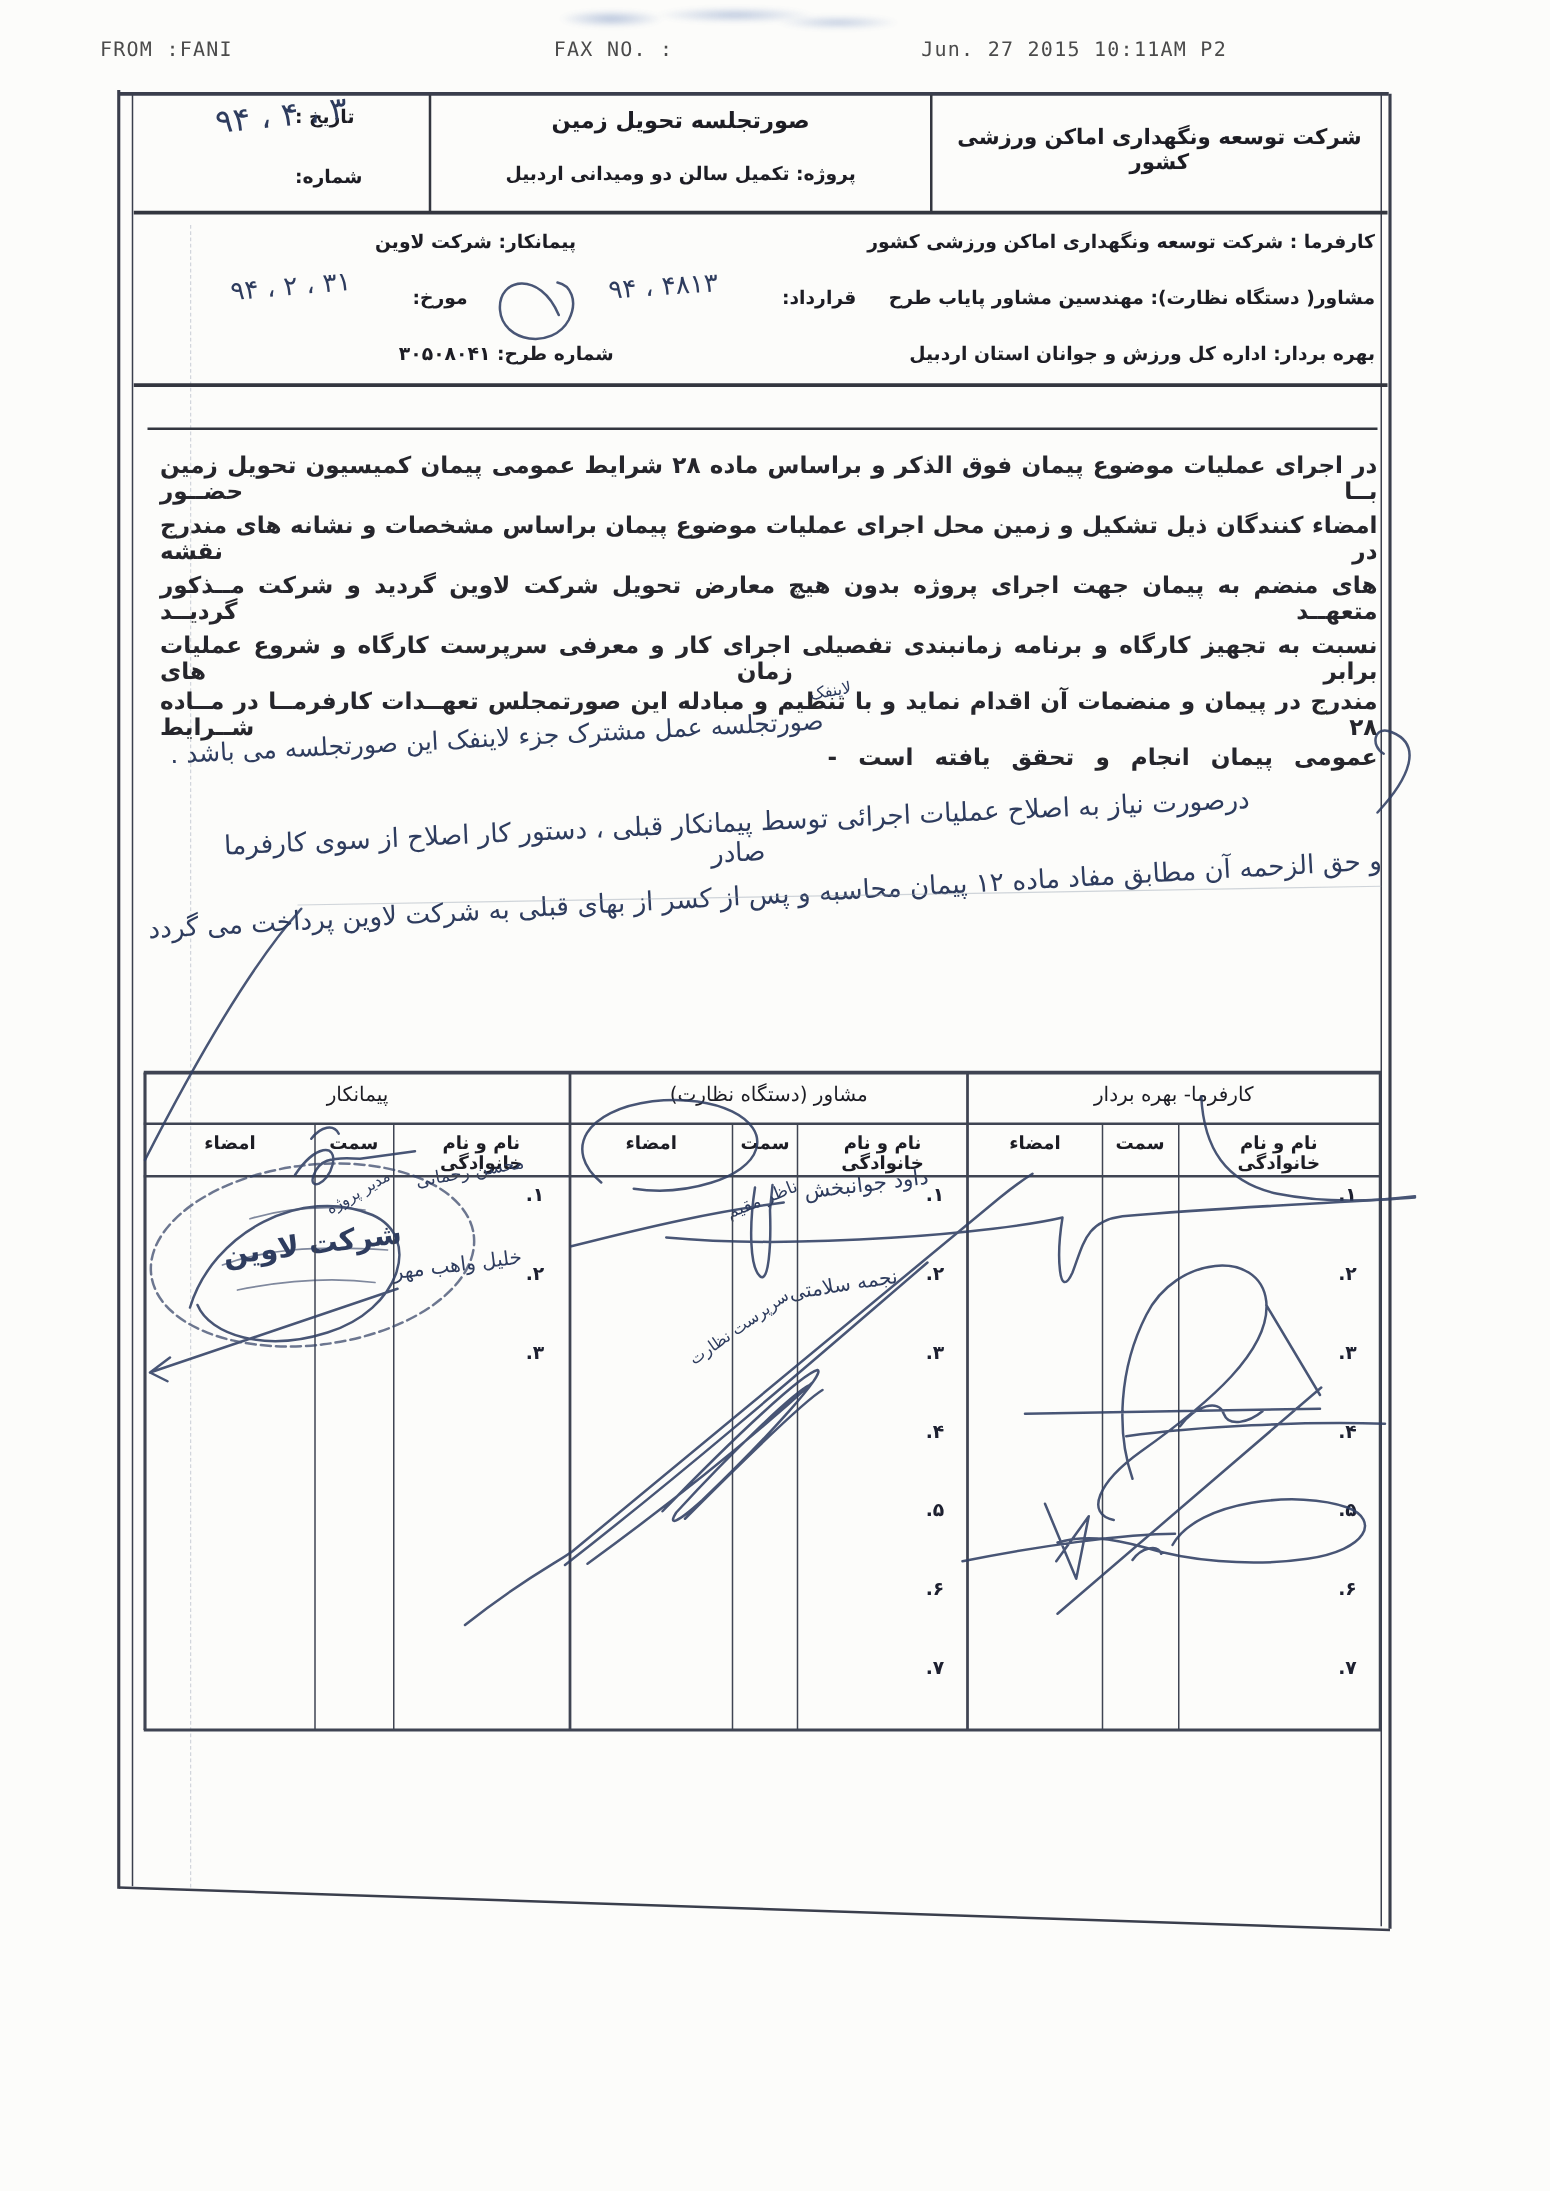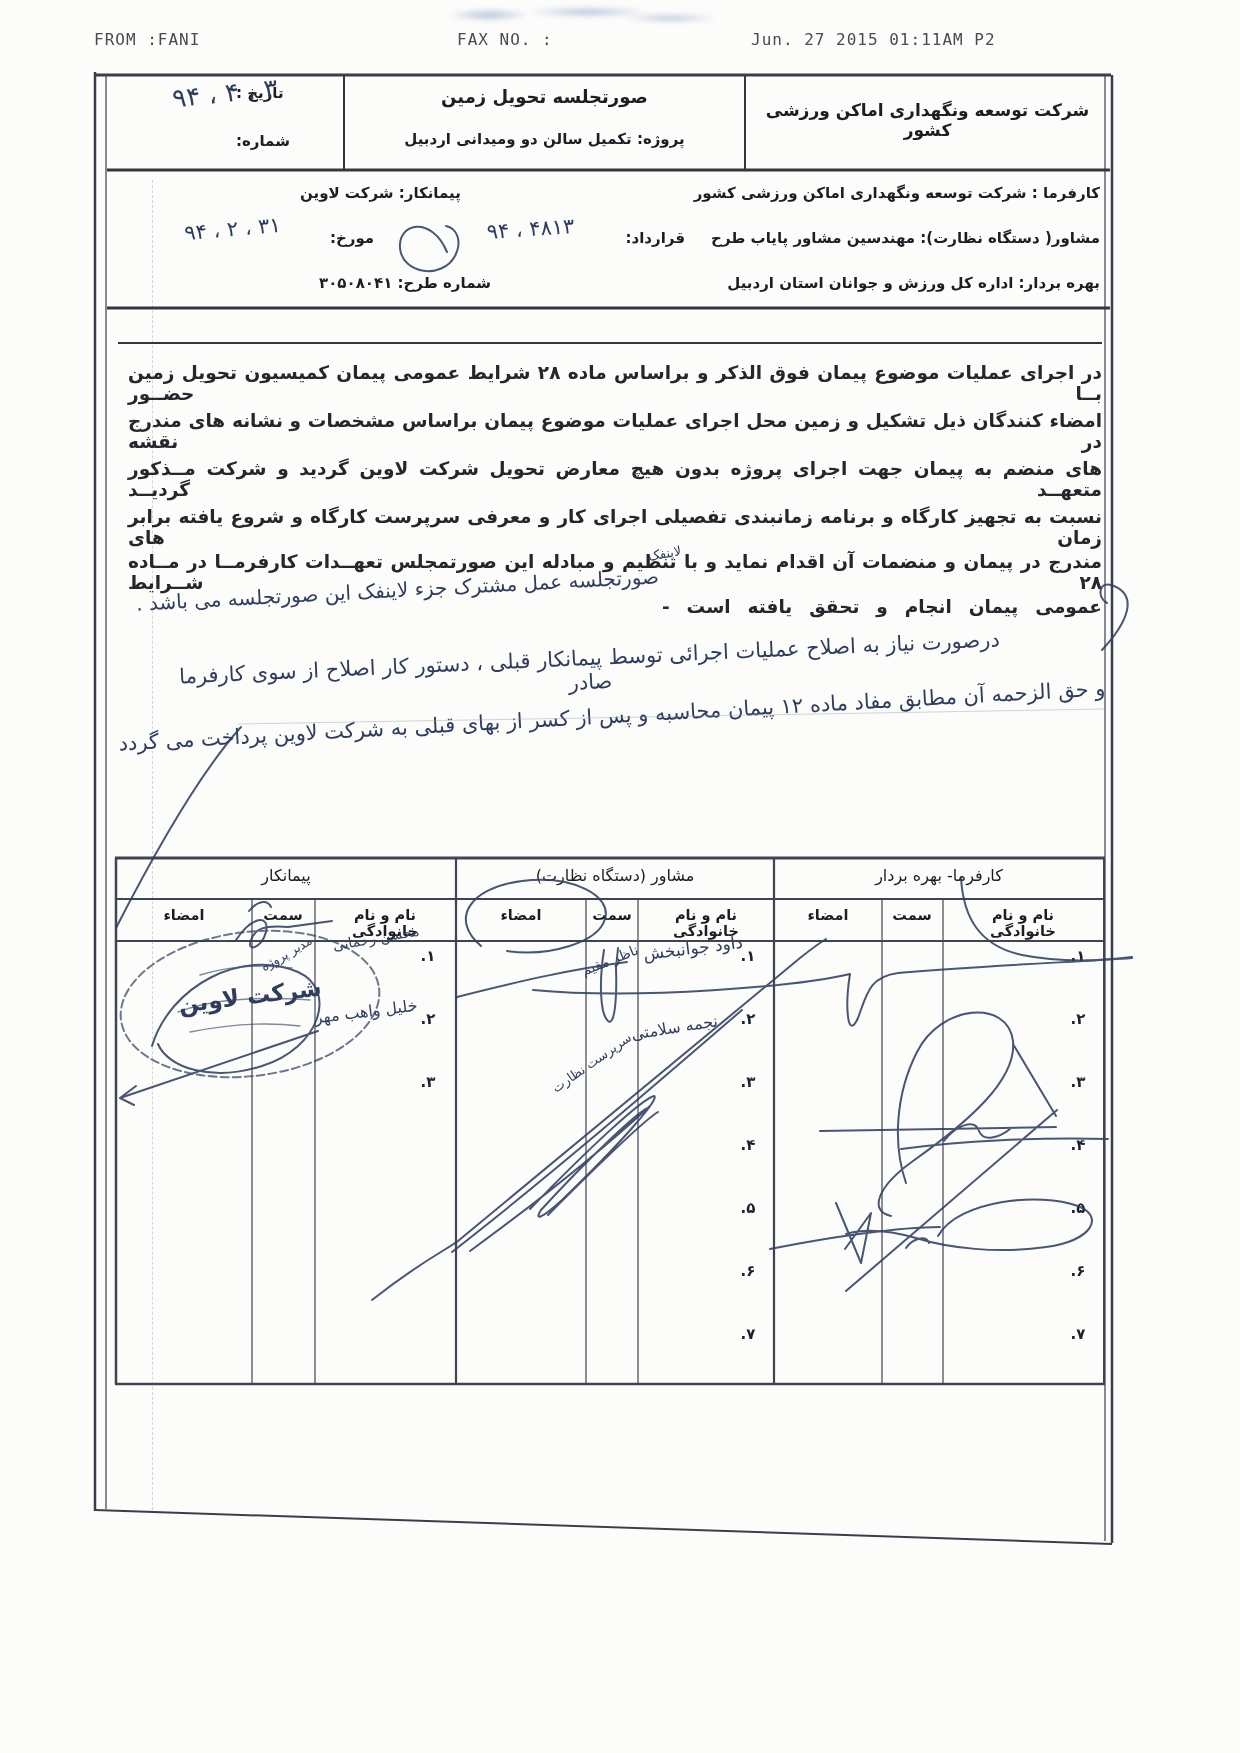--- a/index.html
+++ b/index.html
@@ -1,19 +1,19 @@
 <!DOCTYPE html>
 <html lang="fa"><head>
 <meta charset="utf-8">
 <style>
   html,body{margin:0;padding:0;background:#ffffff;}
   .page{position:relative;width:1240px;height:1753px;background:#fcfcfa;overflow:hidden;
         font-family:"DejaVu Sans", sans-serif;}
   .abs{position:absolute;}
-  .fax{font-family:"DejaVu Sans Mono", monospace;font-size:16px;color:#4b4b4b;letter-spacing:1px;margin-left:14px;}
+  .fax{font-family:"DejaVu Sans Mono", monospace;font-size:16px;color:#4b4b4b;letter-spacing:1px;}
   .printed{font-weight:bold;color:#1d1d24;direction:rtl;}
   .pline{position:absolute;left:128px;right:138px;direction:rtl;text-align:justify;text-align-last:justify;
          font-weight:bold;font-size:18.5px;color:#26262c;}
   .hand{color:#2e3c5e;direction:rtl;font-weight:normal;}
   .smudge{position:absolute;left:390px;top:0;width:330px;height:30px;filter:blur(2px);opacity:.75;
     background:
       radial-gradient(ellipse 60px 10px at 30% 50%, rgba(86,118,178,.55), transparent 70%),
       radial-gradient(ellipse 90px 9px at 60% 40%, rgba(86,118,178,.5), transparent 70%),
       radial-gradient(ellipse 70px 8px at 85% 60%, rgba(86,118,178,.45), transparent 70%);}
   .dashline{position:absolute;left:152px;top:180px;height:1330px;border-left:1px dashed #b7bdc9;opacity:.6;}
@@ -23,21 +23,21 @@
   svg{position:absolute;left:0;top:0;pointer-events:none;}
 </style>
 </head>
 <body>
 
 <div class="page">
 
   <div class="smudge"></div>
   <div class="abs fax" style="left:80px;top:30px;">FROM :FANI</div>
   <div class="abs fax" style="left:443px;top:30px;">FAX NO. :</div>
-  <div class="abs fax" style="left:737px;top:30px;">Jun. 27 2015 01:11AM  P2</div>
+  <div class="abs fax" style="left:737px;top:30px;">Jun. 27 2015 10:11AM  P2</div>
 
   <div class="dashline"></div>
 
   <div class="abs printed" style="right:1240px;"></div>
   <div class="abs printed" style="left:745px;top:100px;width:365px;text-align:center;font-size:17px;">شرکت توسعه ونگهداری اماکن ورزشی کشور</div>
   <div class="abs printed" style="left:344px;top:86px;width:401px;text-align:center;font-size:18px;">صورتجلسه تحویل زمین</div>
   <div class="abs printed" style="left:344px;top:130px;width:401px;text-align:center;font-size:15px;">پروژه: تکمیل سالن دو ومیدانی اردبیل</div>
   <div class="abs printed" style="left:236px;top:84px;width:100px;text-align:left;font-size:15px;">تاریخ :</div>
   <div class="abs printed" style="left:236px;top:132px;width:100px;text-align:left;font-size:15px;">شماره:</div>
   <div class="abs hand" style="left:140px;top:78px;width:170px;font-size:26px;transform:rotate(-6deg);text-align:center;">۳ ، ۴ ، ۹۴</div>
@@ -48,21 +48,21 @@
   <div class="abs printed" style="left:610px;top:229px;width:75px;text-align:right;font-size:15px;">قرارداد:</div>
   <div class="abs hand" style="left:448px;top:217px;width:165px;font-size:21px;transform:rotate(-4deg);text-align:center;">۴۸۱۳ ، ۹۴</div>
   <div class="abs printed" style="left:330px;top:229px;width:70px;text-align:left;font-size:15px;">مورخ:</div>
   <div class="abs hand" style="left:150px;top:217px;width:165px;font-size:21px;transform:rotate(-5deg);text-align:center;">۳۱ ، ۲ ، ۹۴</div>
   <div class="abs printed" style="left:560px;top:274px;width:540px;text-align:right;font-size:15px;">بهره بردار: اداره کل ورزش و جوانان استان اردبیل</div>
   <div class="abs printed" style="left:270px;top:274px;width:270px;text-align:center;font-size:15px;">شماره طرح:  ۳۰۵۰۸۰۴۱</div>
 
   <div class="pline" style="top:362px;">در اجرای عملیات موضوع پیمان فوق الذکر و براساس ماده ۲۸ شرایط عمومی پیمان کمیسیون تحویل زمین بــا حضــور</div>
   <div class="pline" style="top:410px;">امضاء کنندگان ذیل تشکیل و زمین محل اجرای عملیات موضوع پیمان براساس مشخصات و نشانه های مندرج در نقشه</div>
   <div class="pline" style="top:458px;">های منضم به پیمان جهت اجرای پروژه بدون هیچ معارض تحویل شرکت لاوین گردید و شرکت مــذکور متعهــد گردیــد</div>
-  <div class="pline" style="top:506px;">نسبت به تجهیز کارگاه و برنامه زمانبندی تفصیلی اجرای کار و معرفی سرپرست کارگاه و شروع یافته برابر زمان های</div>
+  <div class="pline" style="top:506px;">نسبت به تجهیز کارگاه و برنامه زمانبندی تفصیلی اجرای کار و معرفی سرپرست کارگاه و شروع عملیات برابر زمان های</div>
   <div class="pline" style="top:551px;">مندرج در پیمان و منضمات آن اقدام نماید و با تنظیم و مبادله این صورتمجلس تعهــدات کارفرمــا در مــاده ۲۸ شــرایط</div>
   <div class="pline" style="top:596px;left:662px;">عمومی پیمان انجام و تحقق یافته است -</div>
 
   <div class="abs hand" style="left:648px;top:546px;font-size:13px;transform:rotate(-10deg);">لاینفک</div>
   <div class="abs hand" style="left:125px;top:578px;width:545px;font-size:20px;transform:rotate(-3deg);text-align:center;">صورتجلسه عمل مشترک جزء لاینفک این صورتجلسه می باشد .</div>
   <div class="abs hand" style="left:155px;top:646px;width:870px;font-size:21px;transform:rotate(-2.6deg);text-align:center;">درصورت نیاز به اصلاح عملیات اجرائی توسط پیمانکار قبلی ، دستور کار اصلاح از سوی کارفرما صادر</div>
   <div class="abs hand" style="left:112px;top:704px;width:1000px;font-size:21px;transform:rotate(-3.2deg);text-align:center;">و حق الزحمه آن مطابق مفاد ماده ۱۲ پیمان محاسبه و پس از کسر از بهای قبلی به شرکت لاوین پرداخت می گردد</div>
 
   <div class="grouphead" style="left:176px;top:866px;">پیمانکار</div>
   <div class="grouphead" style="left:505px;top:866px;">مشاور (دستگاه نظارت)</div>

